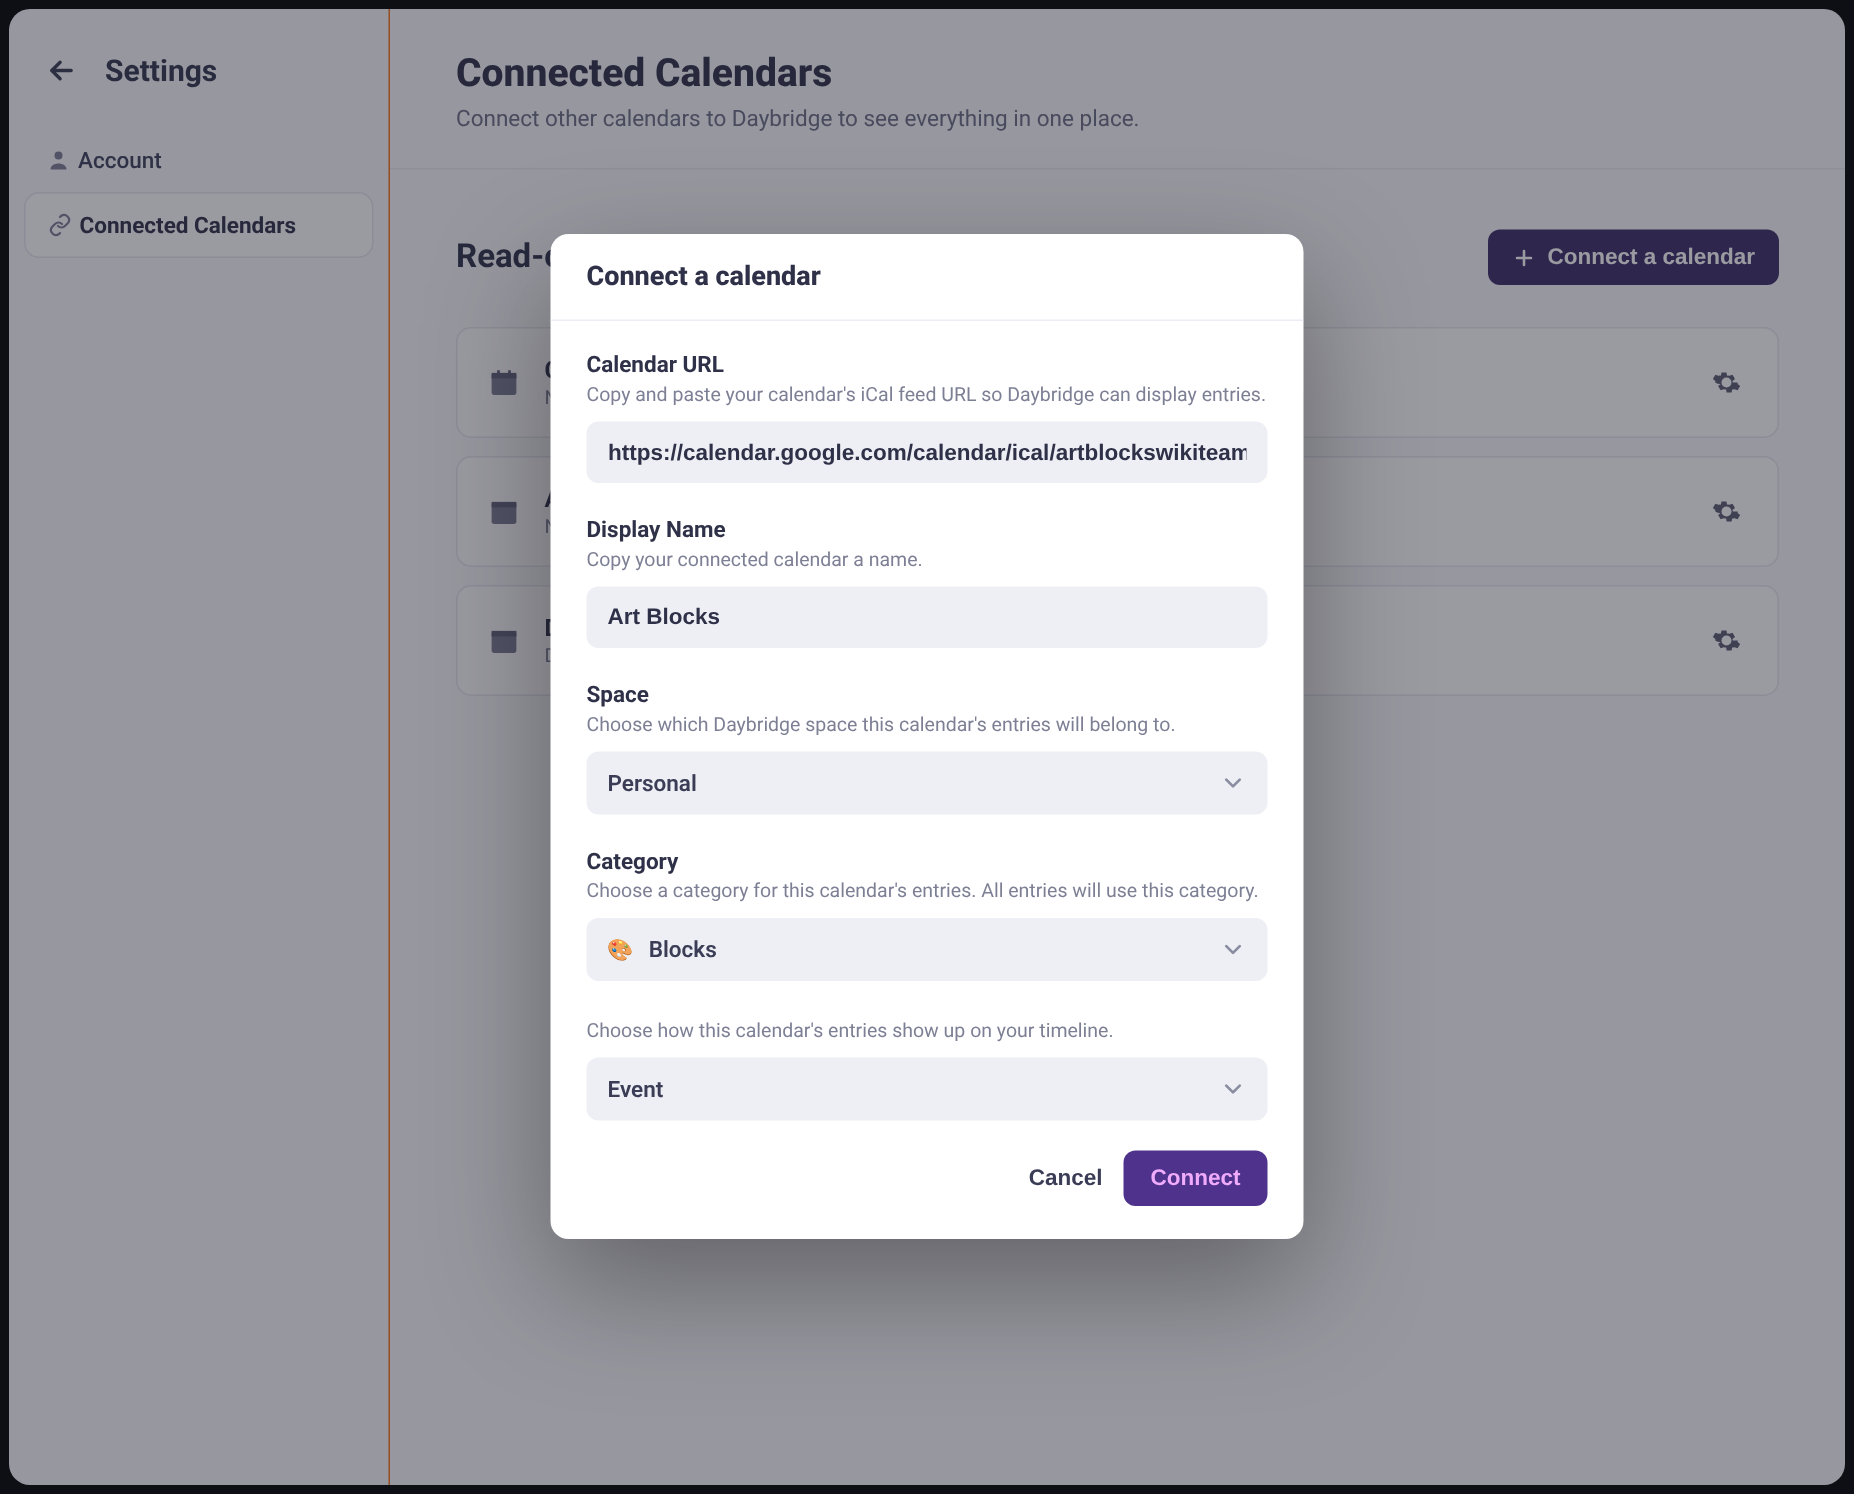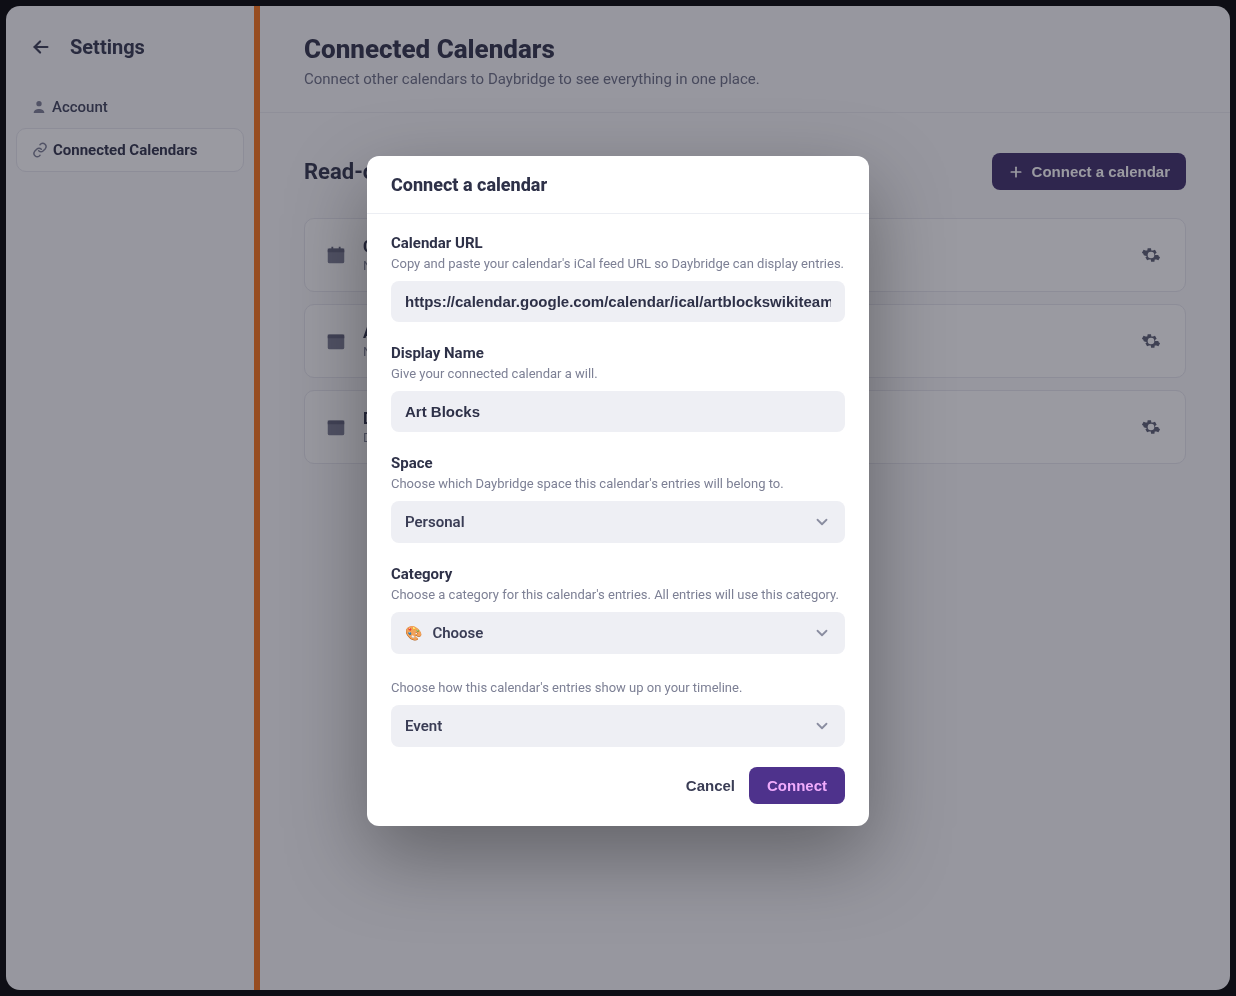--- a/index.html
+++ b/index.html
@@ -16,21 +16,21 @@
   .app {
     position:absolute;
     inset:6px;
     background:#f9f9fb;
     border-radius:14px;
     overflow:hidden;
     display:flex;
   }
   .sidebar {
     width:254px;
-    border-right:6px solid #f97316;
+    border-right:1px solid #f97316;
     padding:20px 10px 10px 10px;
     display:flex;
     flex-direction:column;
   }
   .sidebar-header {
     display:flex;
     align-items:center;
     gap:14px;
     padding:6px 10px 24px 10px;
   }
@@ -278,21 +278,21 @@
     <div class="modal-body">
 
       <div>
         <div class="field-label">Calendar URL</div>
         <div class="field-desc">Copy and paste your calendar's iCal feed URL so Daybridge can display entries.</div>
         <input class="text-input" value="https://calendar.google.com/calendar/ical/artblockswikiteam%40" style="">
       </div>
 
       <div>
         <div class="field-label">Display Name</div>
-        <div class="field-desc">Give your connected calendar a will.</div>
+        <div class="field-desc">Copy your connected calendar a name.</div>
         <input class="text-input" value="Art Blocks" style="">
       </div>
 
       <div>
         <div class="field-label">Space</div>
         <div class="field-desc">Choose which Daybridge space this calendar's entries will belong to.</div>
         <div class="select-input">
           <span>Personal</span>
           <span class="chevron">
             <svg width="18" height="18" viewBox="0 0 24 24" fill="none" stroke="currentColor" stroke-width="2.4" stroke-linecap="round" stroke-linejoin="round">
@@ -301,21 +301,21 @@
           </span>
         </div>
       </div>
 
       <div>
         <div class="field-label">Category</div>
         <div class="field-desc">Choose a category for this calendar's entries. All entries will use this category.</div>
         <div class="select-input">
           <span class="select-left">
             <span class="cat-badge">🎨</span>
-            <span>Choose</span>
+            <span>Blocks</span>
           </span>
           <span class="chevron">
             <svg width="18" height="18" viewBox="0 0 24 24" fill="none" stroke="currentColor" stroke-width="2.4" stroke-linecap="round" stroke-linejoin="round">
                 <polyline points="6 9 12 15 18 9"></polyline>
               </svg>
           </span>
         </div>
       </div>
 
       <div>

